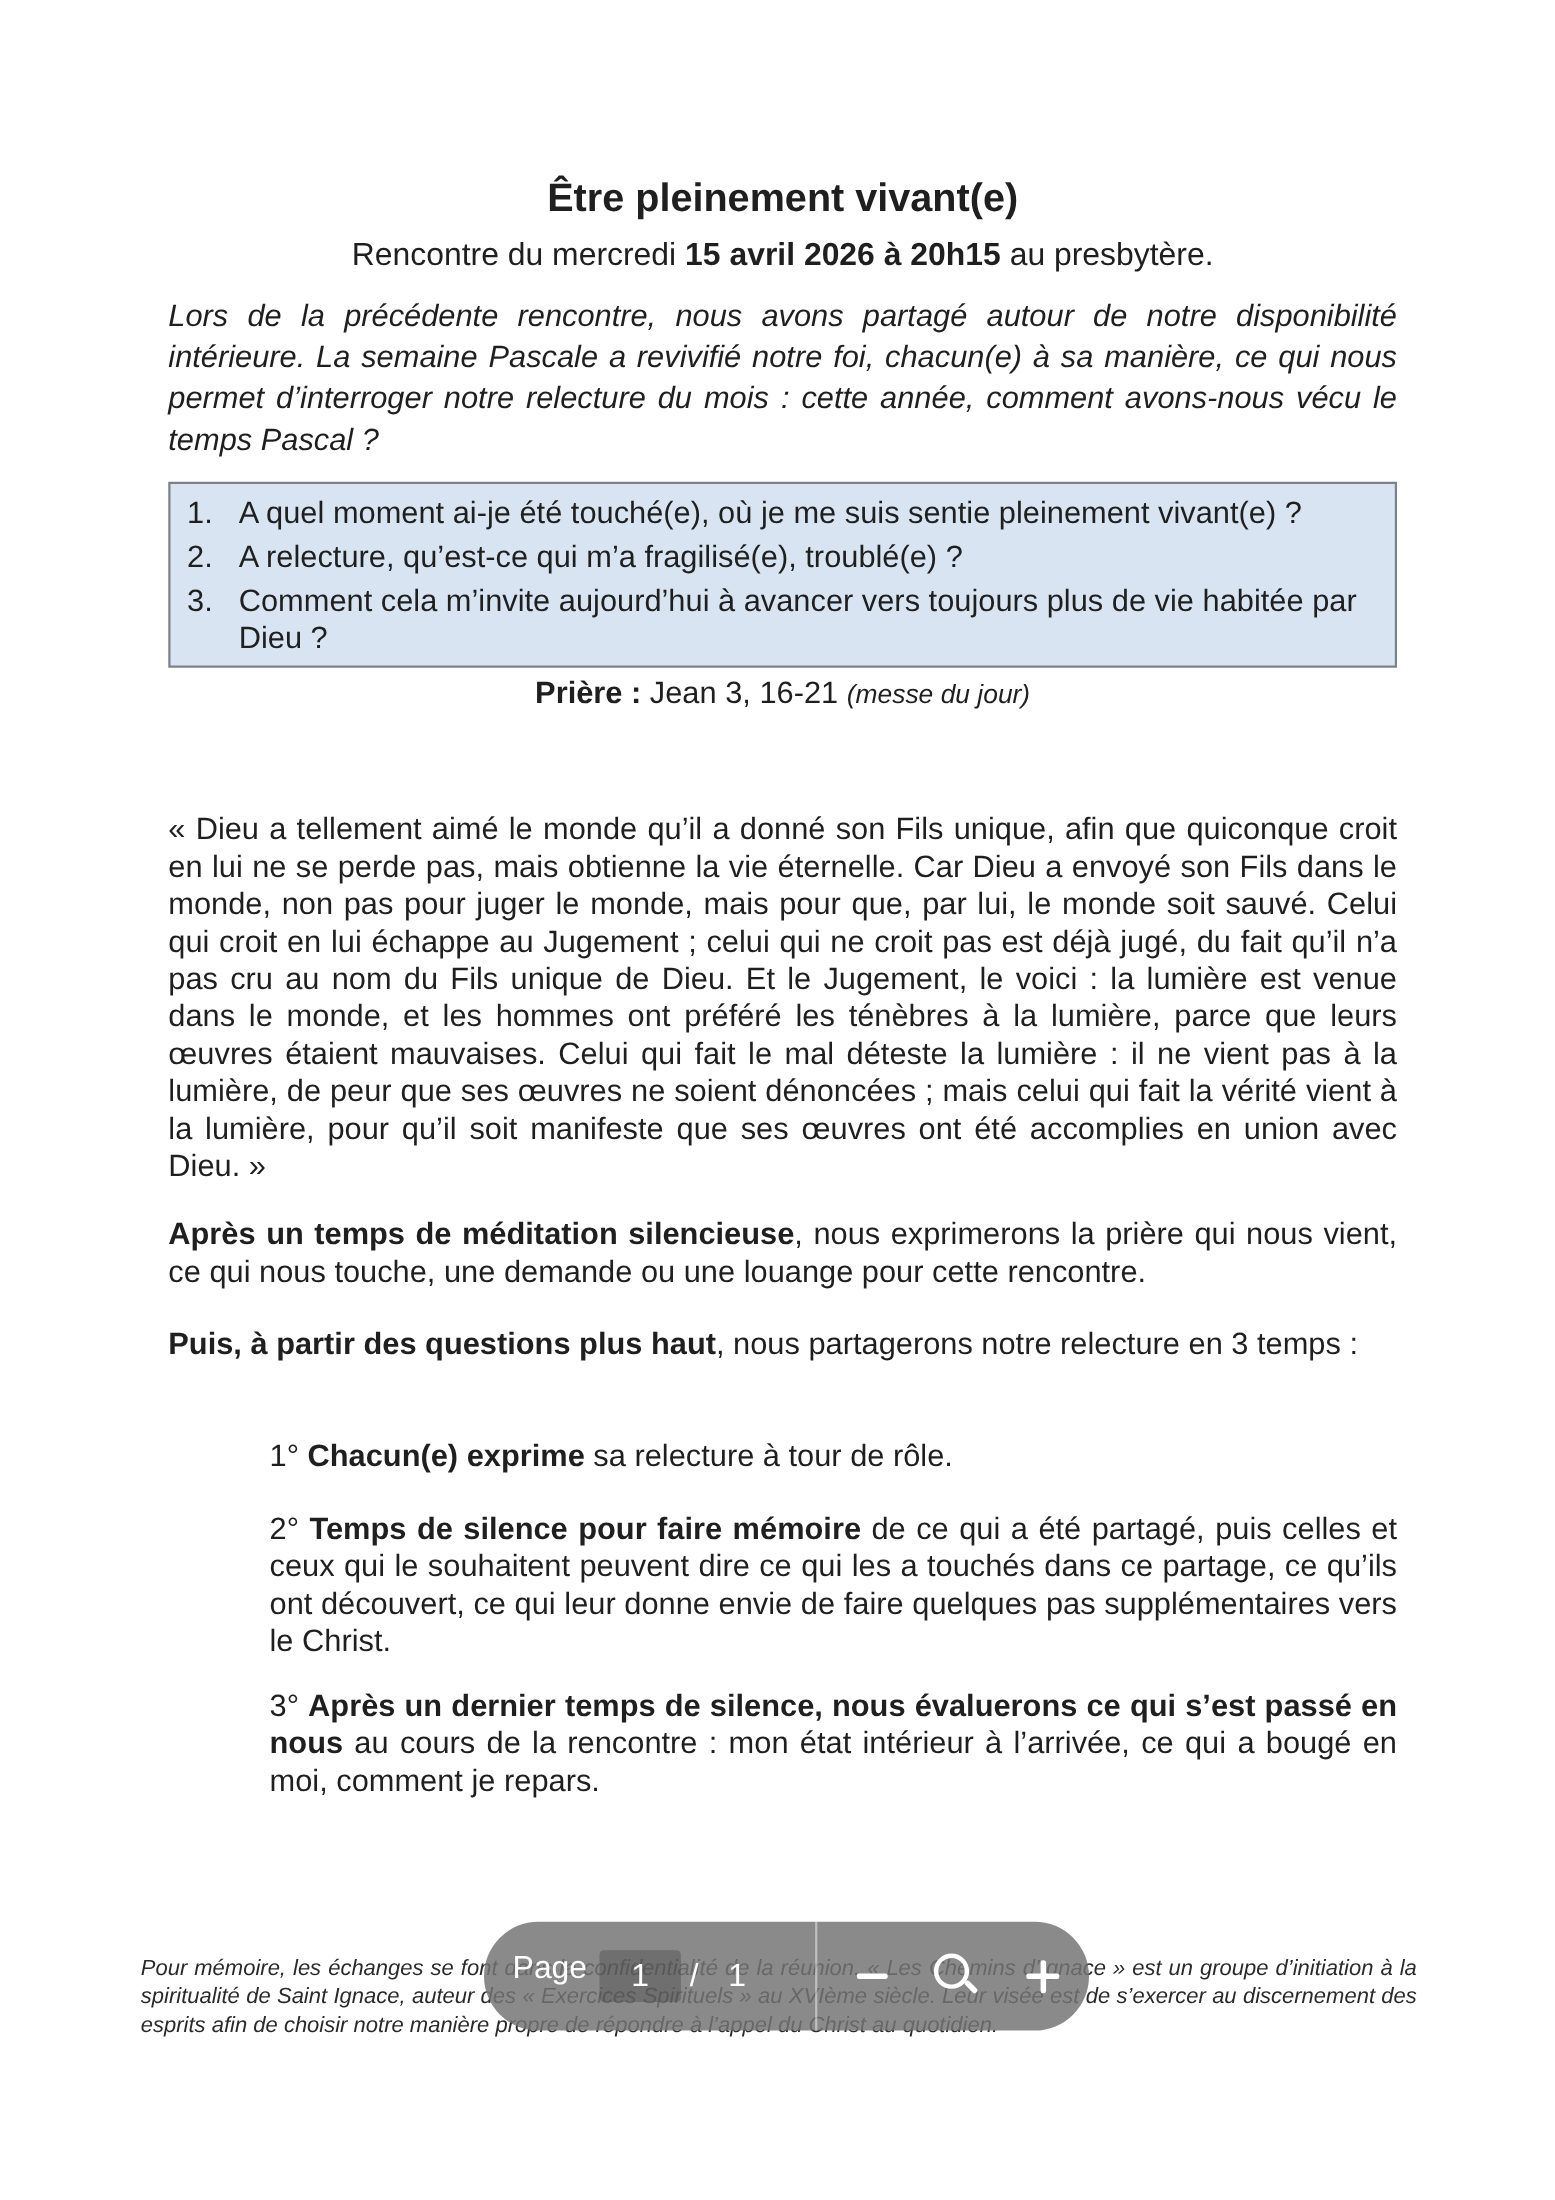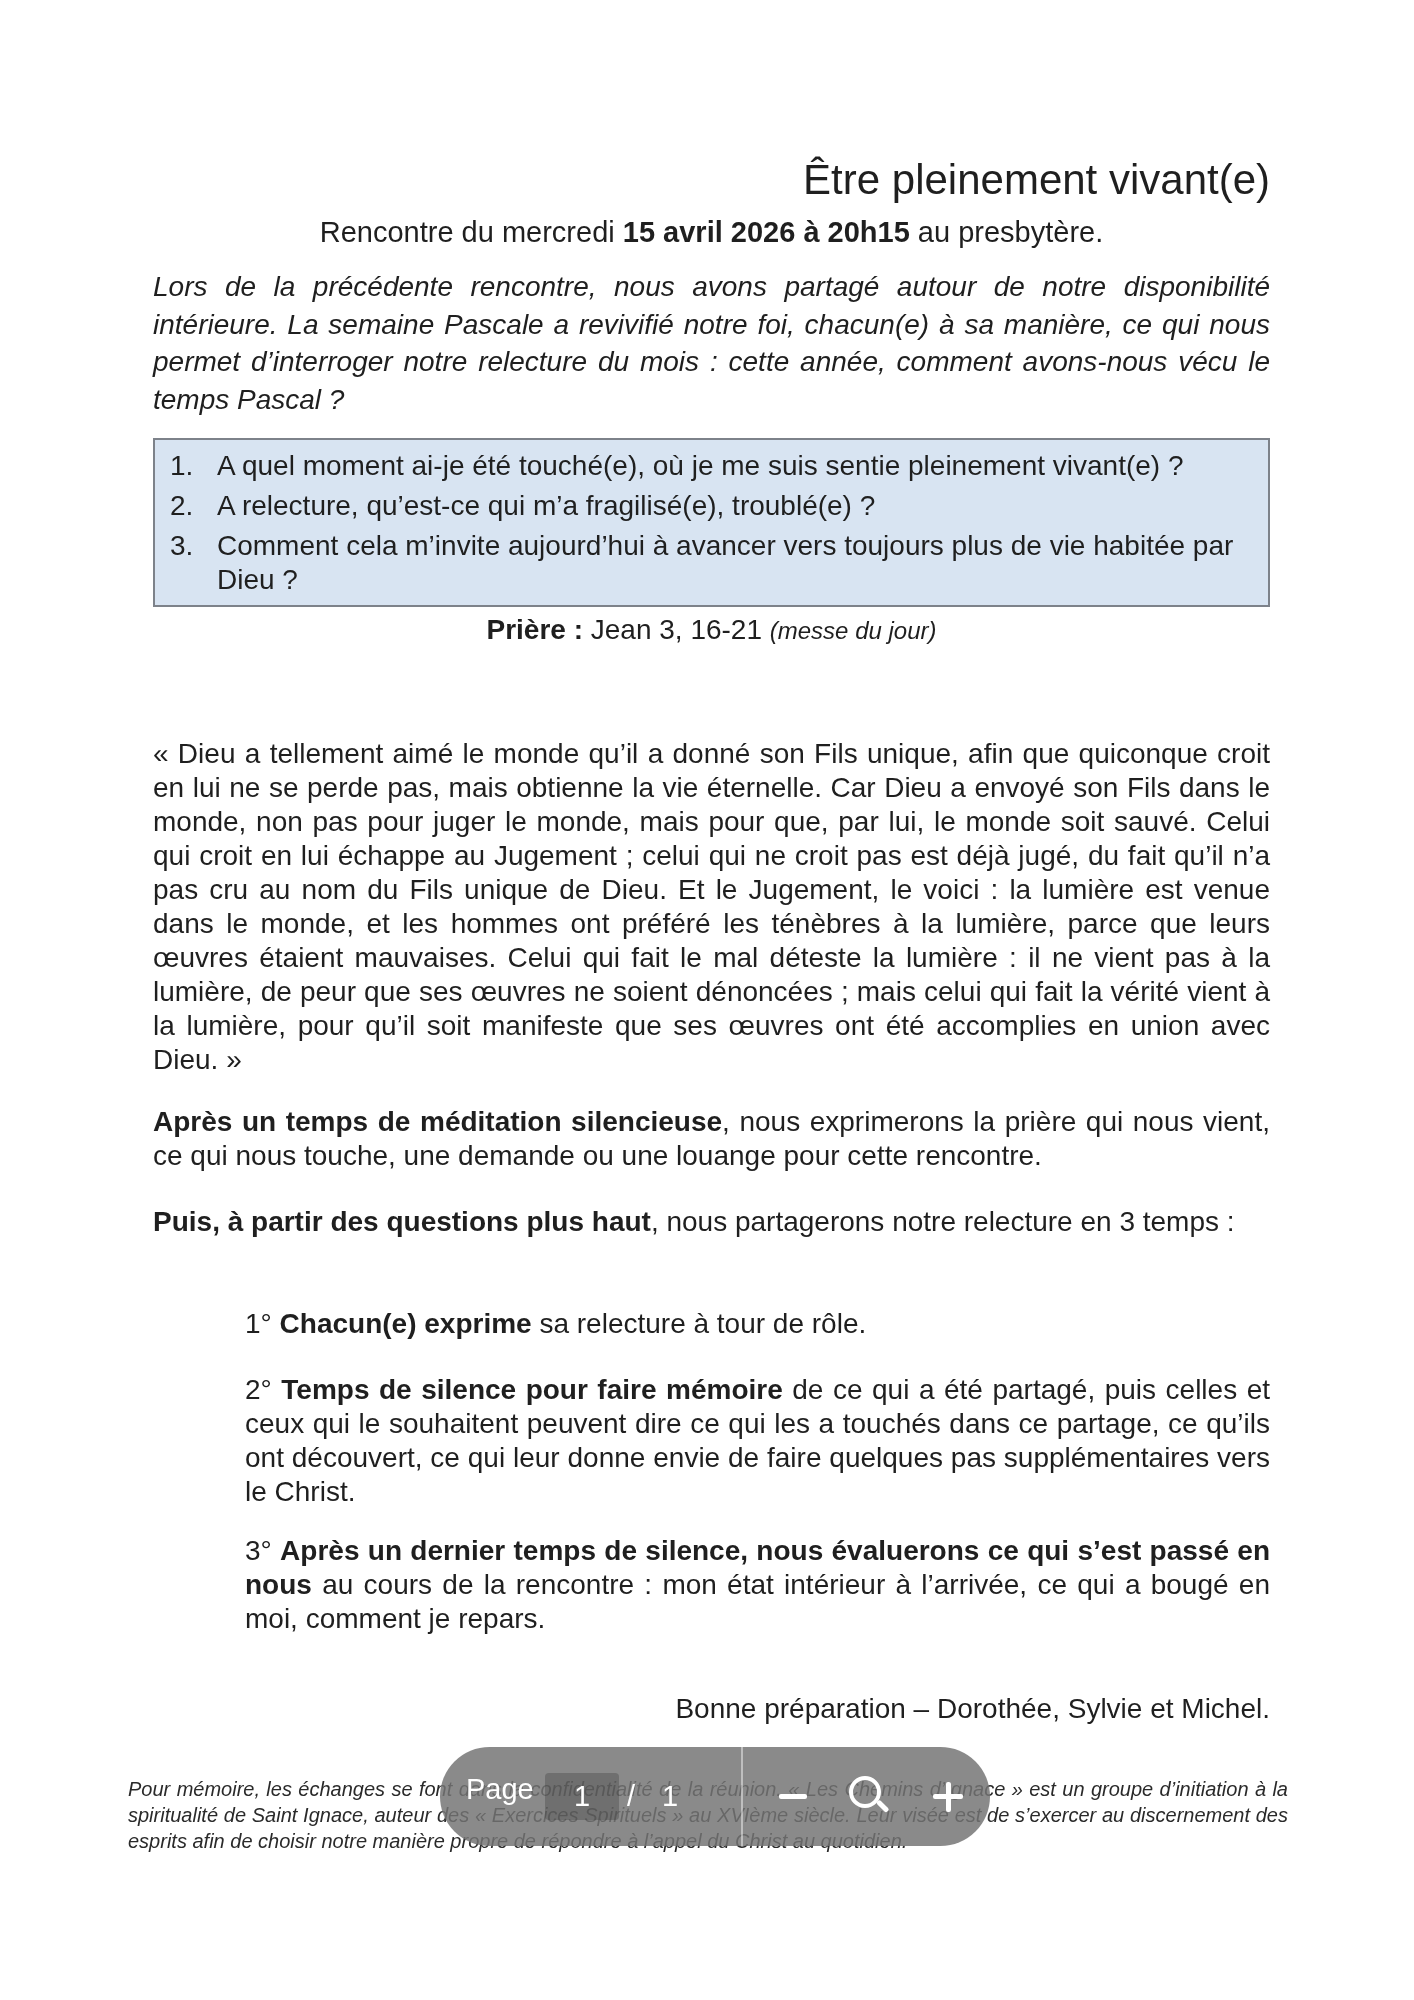--- a/index.html
+++ b/index.html
@@ -7,22 +7,22 @@
     position:relative;
     width:1414px;height:2000px;
     background:#ffffff;
     font-family:"Liberation Sans","DejaVu Sans",sans-serif;
     color:#1f1f1f;
     overflow:hidden;
     margin:0 auto;
   }
   .abs{position:absolute;left:153px;width:1117px;}
   .doc-title{
-    top:156px;text-align:right;
-    font-size:42px;font-weight:normal;line-height:48px;
+    top:156px;text-align:center;
+    font-size:36px;font-weight:bold;line-height:48px;
   }
   .doc-subtitle{
     top:212px;text-align:center;
     font-size:29px;line-height:40px;
   }
   .body-text{font-size:28px;line-height:34px;text-align:justify;}
   .intro{top:268px;line-height:37.5px;font-style:italic;}
   .q-box{
     top:438px;
     box-sizing:border-box;
@@ -129,21 +129,20 @@
   <div class="abs body-text meditation"><b>Après un temps de méditation silencieuse</b><span>, nous exprimerons la prière qui nous vient, ce qui nous touche, une demande ou une louange pour cette rencontre.</span></div>
 
   <div class="abs body-text puis"><b>Puis, à partir des questions plus haut</b><span>, nous partagerons notre relecture en 3 temps :</span></div>
 
   <div class="abs body-text step step1"><span>1° </span><b>Chacun(e) exprime</b><span> sa relecture à tour de rôle.</span></div>
 
   <div class="abs body-text step step2"><span>2° </span><b>Temps de silence pour faire mémoire</b><span> de ce qui a été partagé, puis celles et ceux qui le souhaitent peuvent dire ce qui les a touchés dans ce partage, ce qu’ils ont découvert, ce qui leur donne envie de faire quelques pas supplémentaires vers le Christ.</span></div>
 
   <div class="abs body-text step step3"><span>3° </span><b>Après un dernier temps de silence, nous évaluerons ce qui s’est passé en nous</b><span> au cours de la rencontre : mon état intérieur à l’arrivée, ce qui a bougé en moi, comment je repars.</span></div>
 
-  <div class="abs signature">Bonne préparation – Dorothée, Sylvie et Michel.</div>
 
   <div class="abs footer-note">Pour mémoire, les échanges se font dans la confidentialité de la réunion. « Les Chemins d’Ignace » est un groupe d’initiation à la spiritualité de Saint Ignace, auteur des « Exercices Spirituels » au XVIème siècle. Leur visée est de s’exercer au discernement des esprits afin de choisir notre manière propre de répondre à l’appel du Christ au quotidien.</div>
 
   <div class="toolbar">
     <div class="tb-page-label">Page</div>
     <div class="tb-page-input">1</div>
     <div class="tb-slash">/</div>
     <div class="tb-total">1</div>
     <div class="tb-divider"></div>
     <div class="tb-icon tb-minus">

